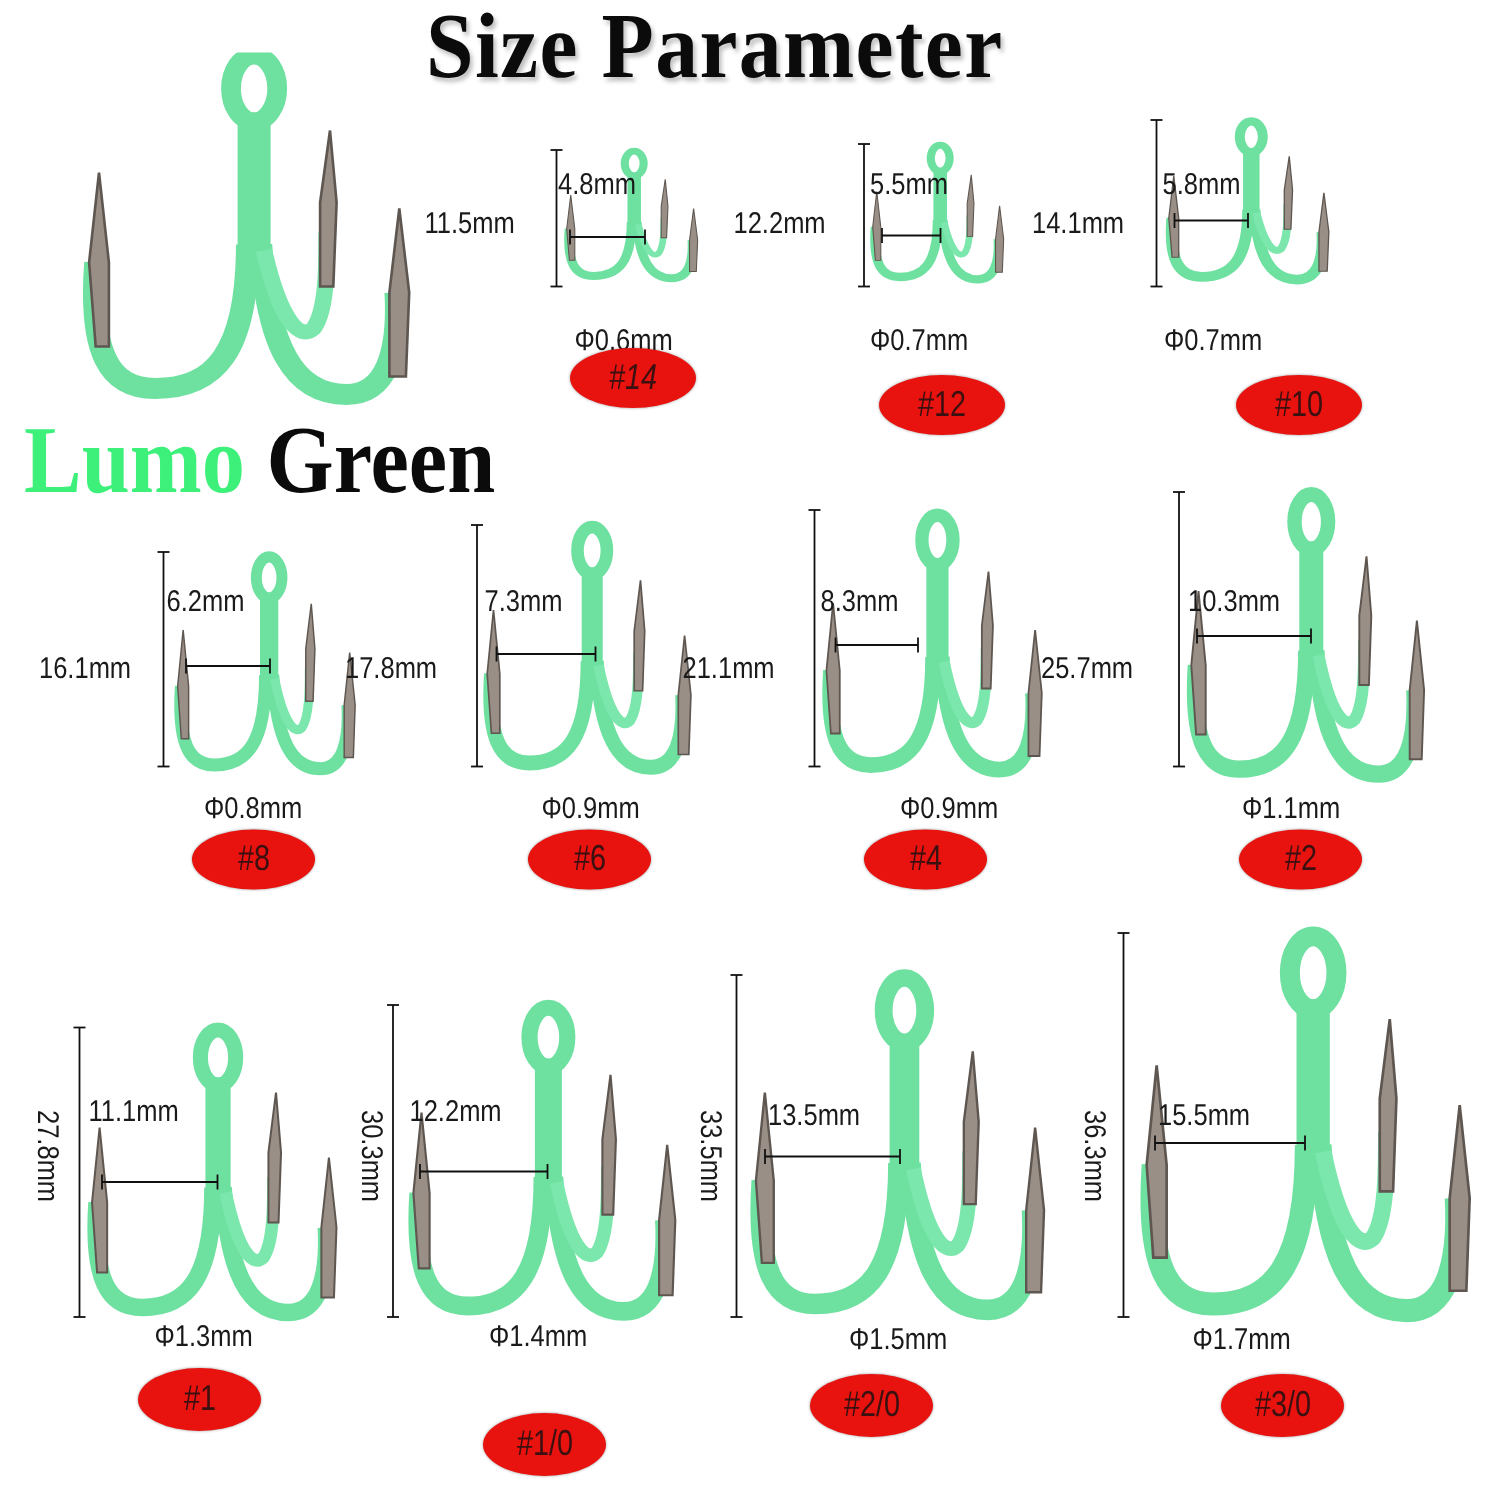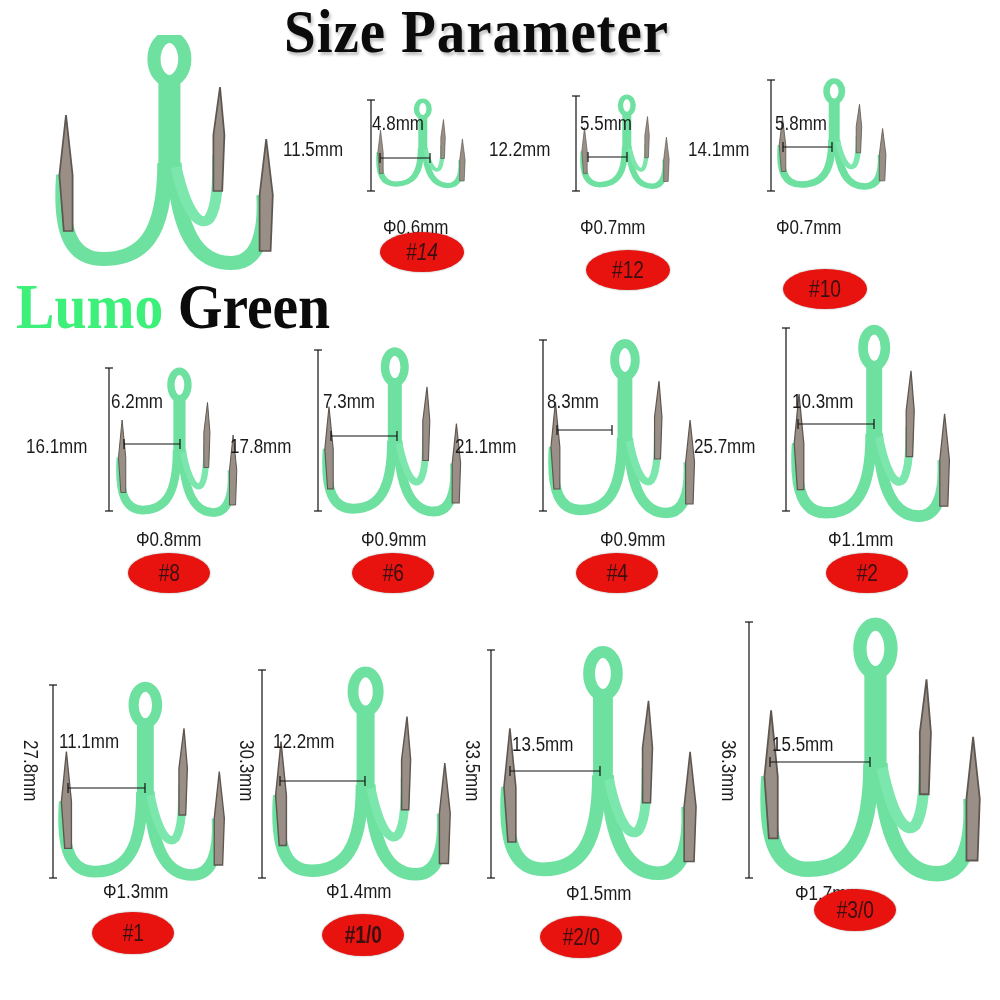--- a/index.html
+++ b/index.html
@@ -97,21 +97,21 @@
         <line x1="771" y1="80" x2="771" y2="191" stroke="#111" stroke-width="1.2"></line>
     <line x1="767" y1="80" x2="775" y2="80" stroke="#111" stroke-width="1.2"></line>
     <line x1="767" y1="191" x2="775" y2="191" stroke="#111" stroke-width="1.2"></line>
     <line x1="783" y1="147" x2="832" y2="147" stroke="#111" stroke-width="1.2"></line>
     <line x1="783" y1="142" x2="783" y2="152" stroke="#111" stroke-width="1.2"></line>
     <line x1="832" y1="142" x2="832" y2="152" stroke="#111" stroke-width="1.2"></line>
       </svg>
       <div class="lbl" style="left: 688px; top: 138px;">14.1mm</div>
       <div class="lbl" style="left: 775px; top: 112px;">5.8mm</div>
       <div class="lbl" style="left: 776px; top: 216px;">Φ0.7mm</div>
-      <div class="badge" style="left: 783px; top: 250px; width: 84px; height: 40px; line-height: 40px; margin-top: 19px;"><span>#10</span></div>
+      <div class="badge" style="left: 824px; top: 250px; width: 84px; height: 40px; line-height: 40px;"><span>#10</span></div>
     </div>
     <div>
       <div class="item" style="left: 116px; top: 370px; width: 122px; height: 150px;">
         <svg width="122" height="150" viewBox="0 0 100 120" preserveAspectRatio="none">
           <use href="#treble"></use>
         </svg>
       </div>
       <svg width="1000" height="1000" style="position:absolute;left:0;top:0;pointer-events:none;">
         <line x1="109" y1="368" x2="109" y2="511" stroke="#111" stroke-width="1.2"></line>
     <line x1="105" y1="368" x2="113" y2="368" stroke="#111" stroke-width="1.2"></line>
@@ -211,21 +211,21 @@
         <line x1="262" y1="670" x2="262" y2="878" stroke="#111" stroke-width="1.2"></line>
     <line x1="258" y1="670" x2="266" y2="670" stroke="#111" stroke-width="1.2"></line>
     <line x1="258" y1="878" x2="266" y2="878" stroke="#111" stroke-width="1.2"></line>
     <line x1="280" y1="781" x2="365" y2="781" stroke="#111" stroke-width="1.2"></line>
     <line x1="280" y1="776" x2="280" y2="786" stroke="#111" stroke-width="1.2"></line>
     <line x1="365" y1="776" x2="365" y2="786" stroke="#111" stroke-width="1.2"></line>
       </svg>
       <div class="vlbl" style="left: 258px; top: 740px; transform: rotate(90deg) scaleX(0.85);">30.3mm</div>
       <div class="lbl" style="left: 273px; top: 730px;">12.2mm</div>
       <div class="lbl" style="left: 326px; top: 880px;">Φ1.4mm</div>
-      <div class="badge" style="left: 322px; top: 914px; width: 82px; height: 42px; line-height: 42px; font-weight: bold;"><span>#1/0</span></div>
+      <div class="badge" style="left: 322px; top: 942px; width: 82px; height: 42px; line-height: 42px;"><span>#1/0</span></div>
     </div>
     <div>
       <div class="item" style="left: 500px; top: 650px; width: 198px; height: 235px;">
         <svg width="198" height="235" viewBox="0 0 100 120" preserveAspectRatio="none">
           <use href="#treble"></use>
         </svg>
       </div>
       <svg width="1000" height="1000" style="position:absolute;left:0;top:0;pointer-events:none;">
         <line x1="491" y1="650" x2="491" y2="878" stroke="#111" stroke-width="1.2"></line>
     <line x1="487" y1="650" x2="495" y2="650" stroke="#111" stroke-width="1.2"></line>
@@ -249,15 +249,15 @@
         <line x1="749" y1="622" x2="749" y2="878" stroke="#111" stroke-width="1.2"></line>
     <line x1="745" y1="622" x2="753" y2="622" stroke="#111" stroke-width="1.2"></line>
     <line x1="745" y1="878" x2="753" y2="878" stroke="#111" stroke-width="1.2"></line>
     <line x1="770" y1="762" x2="870" y2="762" stroke="#111" stroke-width="1.2"></line>
     <line x1="770" y1="757" x2="770" y2="767" stroke="#111" stroke-width="1.2"></line>
     <line x1="870" y1="757" x2="870" y2="767" stroke="#111" stroke-width="1.2"></line>
       </svg>
       <div class="vlbl" style="left: 740px; top: 740px; transform: rotate(90deg) scaleX(0.85);">36.3mm</div>
       <div class="lbl" style="left: 772px; top: 733px;">15.5mm</div>
       <div class="lbl" style="left: 795px; top: 882px;">Φ1.7mm</div>
-      <div class="badge" style="left: 814px; top: 889px; width: 82px; height: 42px; line-height: 42px;"><span>#3/0</span></div>
+      <div class="badge" style="left: 814px; top: 916px; width: 82px; height: 42px; line-height: 42px;"><span>#3/0</span></div>
     </div>
   </div>
 
 </body></html>

